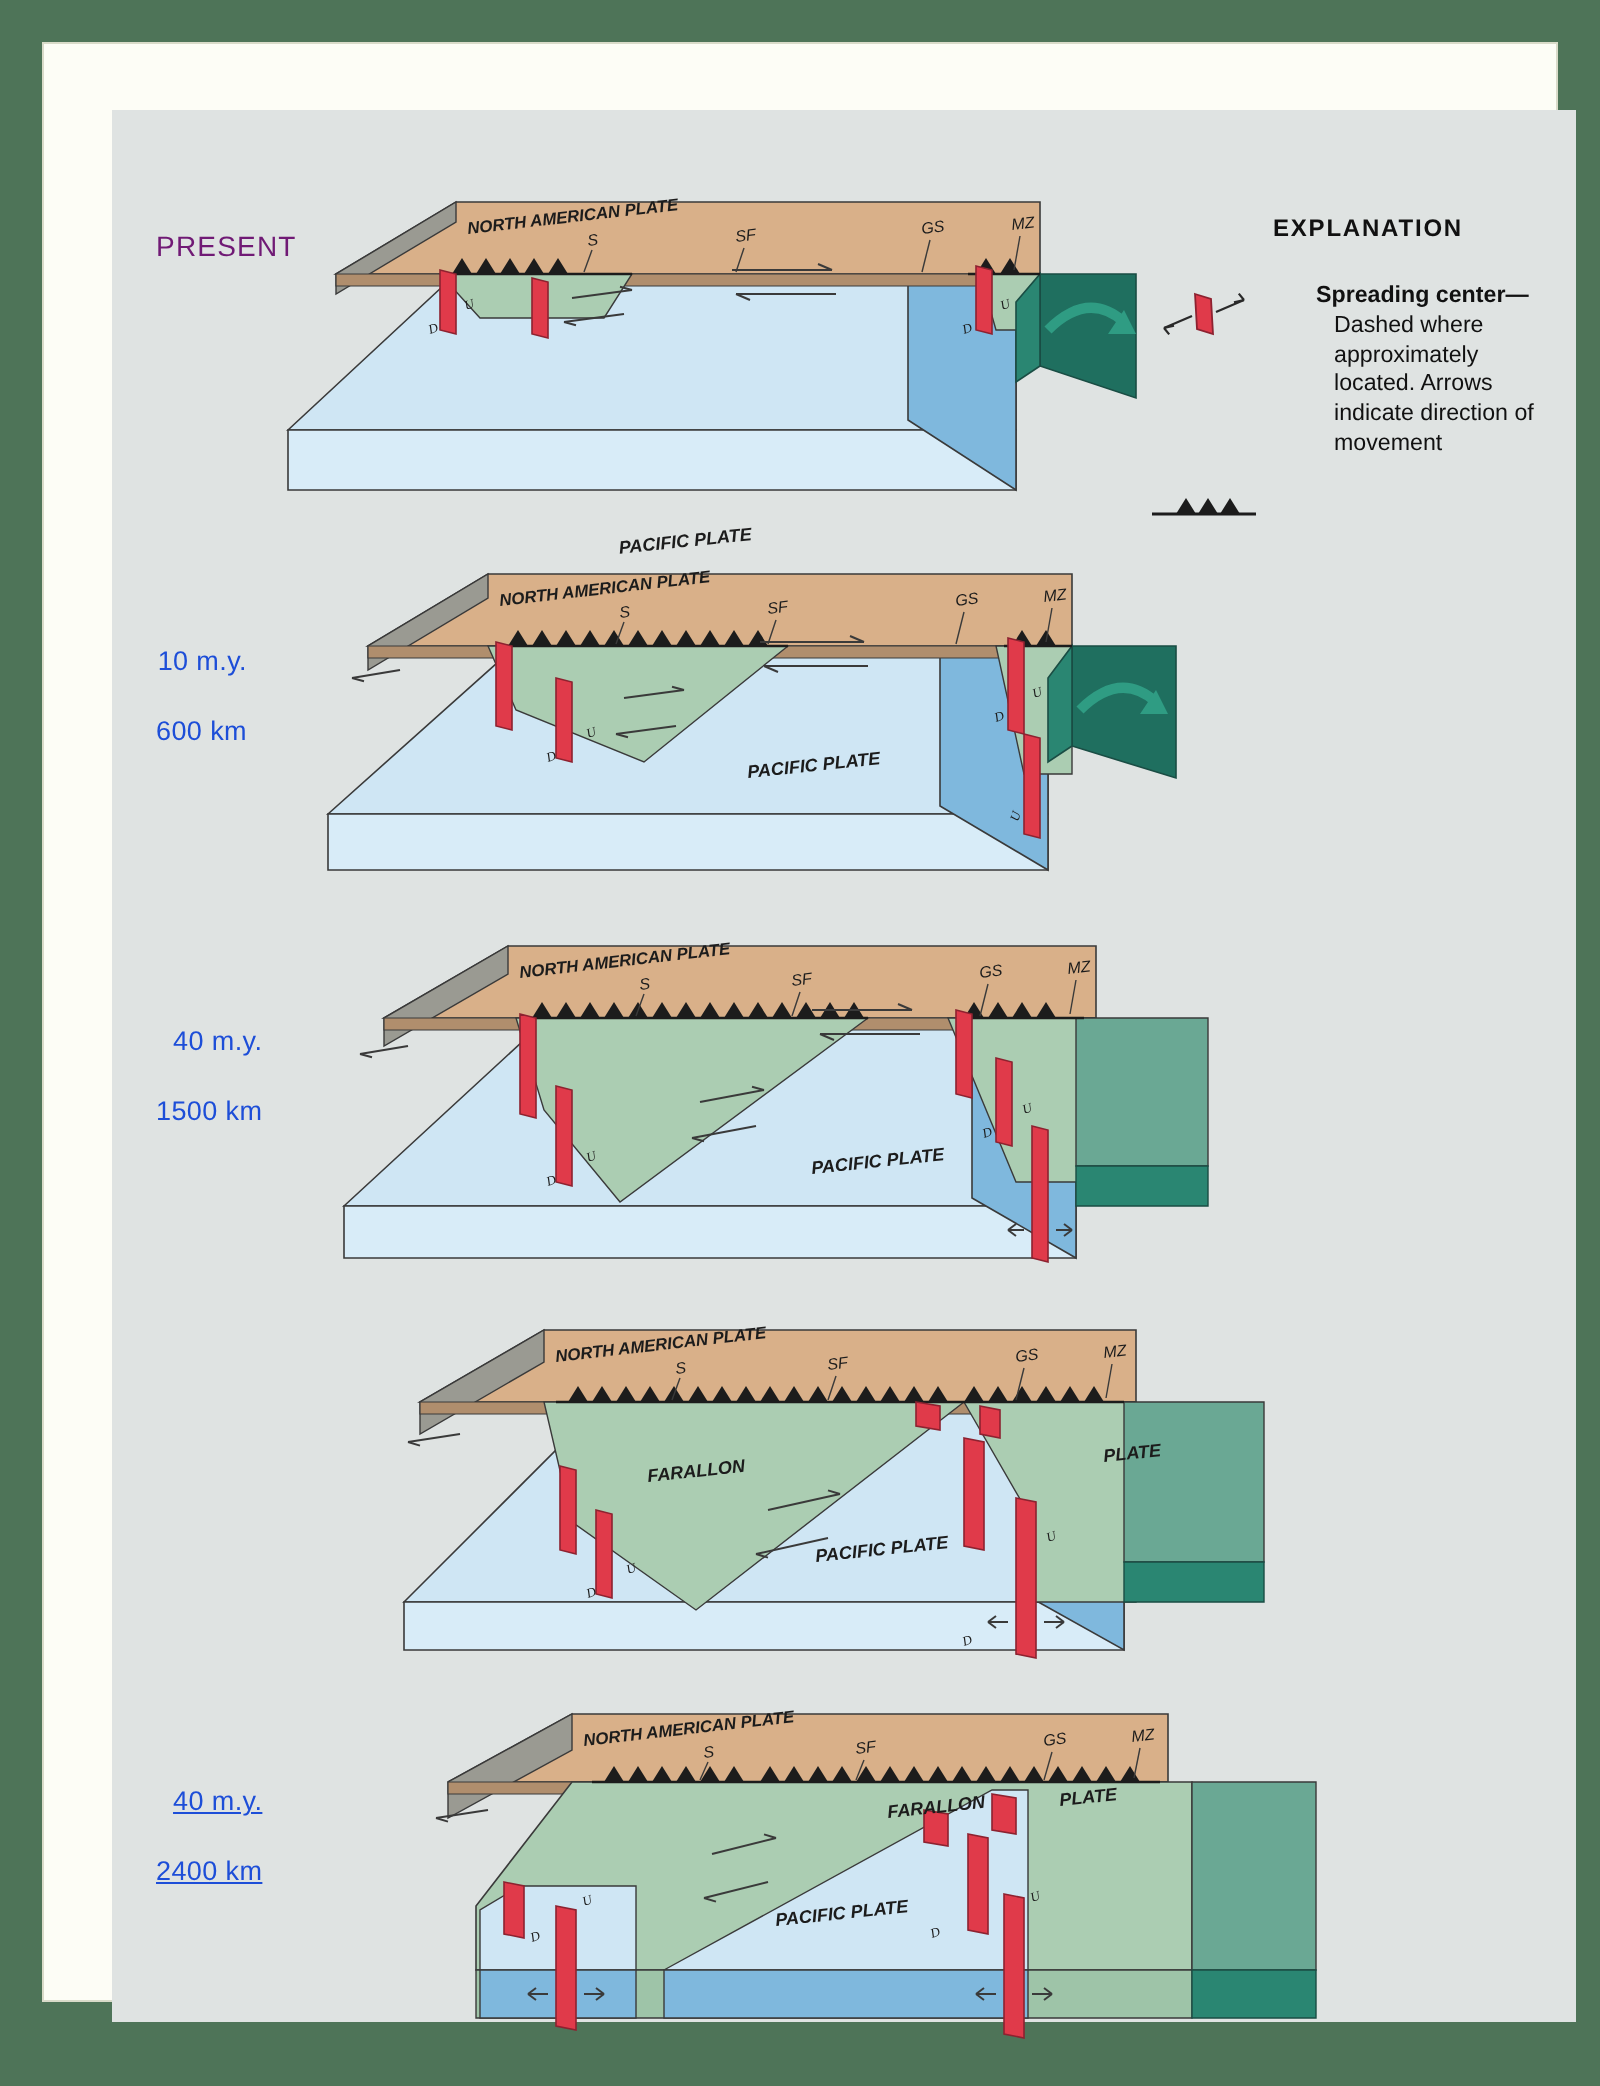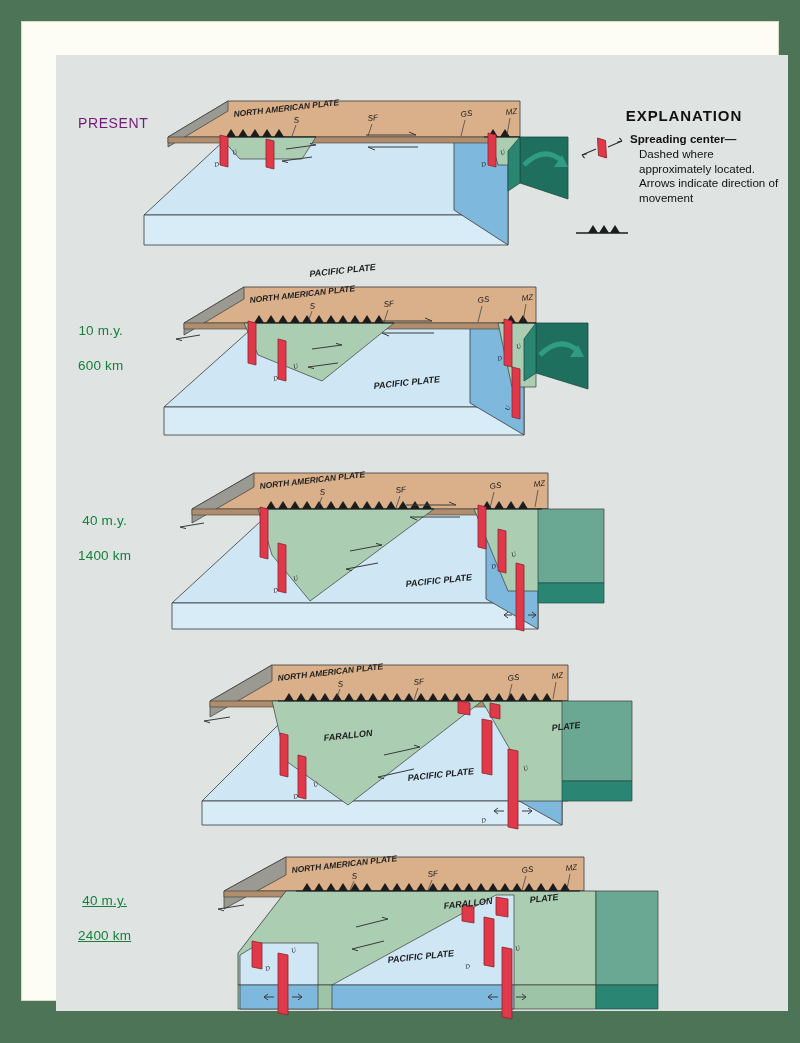--- a/index.html
+++ b/index.html
@@ -29,52 +29,53 @@
     left: 34px; top: 33px;
     width: 732px; height: 956px;
     background: #dfe3e2;
   }
   svg.blk { position: absolute; overflow: visible; }
 
   
   .timelabel {
     position: absolute;
     font-size: 13.5px;
-    color: #15803d;
+    color: #1d4ed8;
     line-height: 1.28;
-    text-align: center;
+    text-align: right;
     white-space: pre-line;
     letter-spacing: .2px;
   }
   .stagelabel {
     position: absolute;
     font-size: 14px;
     color: #701a75;
     letter-spacing: .6px;
   }
 
   
   #explanation {
     position: absolute;
     left: 518px; top: 52px;
     width: 206px;
   }
   #exp-title {
-    font-size: 15px;
+    font-size: 12px;
     font-weight: bold;
     color: #111;
     letter-spacing: .9px;
     text-align: center;
-    margin-bottom: 8px;
+    margin-bottom: 20px;
     padding-left: 14px;
   }
   .exp-row {
     display: flex;
     align-items: flex-start;
     margin-bottom: 13px;
+    gap: 28px;
   }
   .exp-sym {
     width: 56px;
     flex: 0 0 56px;
     padding-top: 2px;
   }
   .exp-txt {
     font-size: 11.6px;
     color: #111;
     line-height: 1.28;
@@ -92,21 +93,21 @@
 
       <div class="stagelabel" style="left:22px; top:60px;">PRESENT</div>
 
       <div class="timelabel" style="left:22px; top:250px;">
         <div>10 m.y.</div>
         <div>600 km</div>
       </div>
 
       <div class="timelabel" style="left:22px; top:440px;">
         <div>40 m.y.</div>
-        <div>1400 km</div>
+        <div>1500 km</div>
       </div>
 
 
       <div class="timelabel" style="left:22px; top:820px;text-decoration:underline;">
         <div>40 m.y.</div>
         <div>2400 km</div>
       </div>
 
       <div id="explanation">
         <div id="exp-title">EXPLANATION</div>

